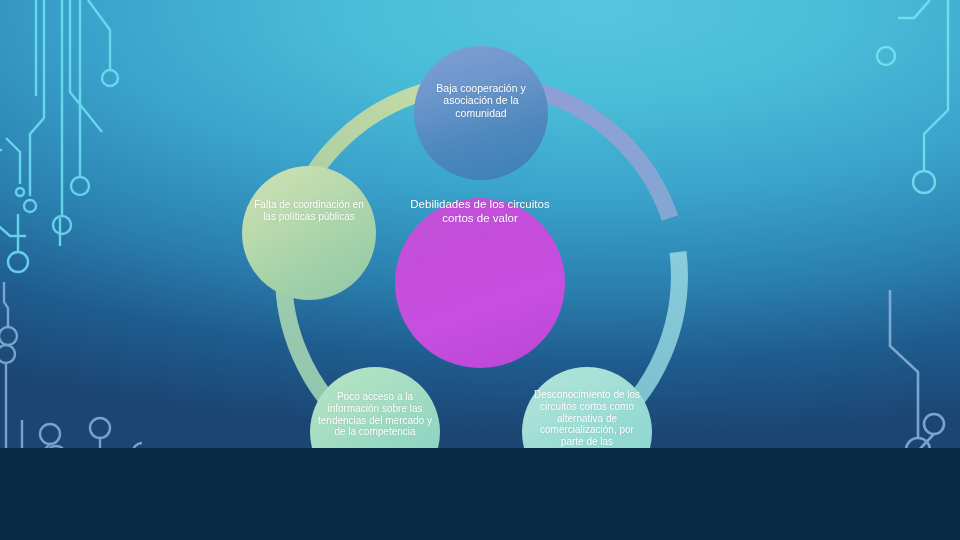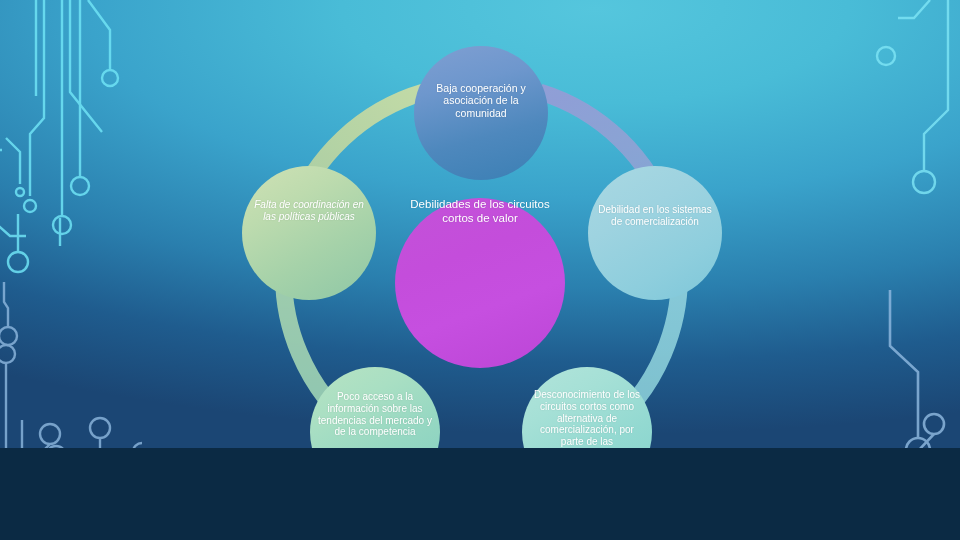--- a/index.html
+++ b/index.html
@@ -79,21 +79,20 @@
   }
 
   
   #node-left {
     left: 242px; top: 166px;
     width: 134px; height: 134px;
     background: linear-gradient(150deg, #cfe1b4 0%, #bddbae 30%, #a6d2a9 62%, #8ec7a6 100%);
     font-size: 10px;
     align-items: flex-start;
     padding-top: 33px;
-    font-style: italic;
   }
 
   
   #node-right {
     left: 588px; top: 166px;
     width: 134px; height: 134px;
     background: linear-gradient(150deg, #a9d8e2 0%, #9ed3e0 35%, #8ecedd 70%, #7ec7d9 100%);
     font-size: 10px;
     align-items: flex-start;
     padding-top: 38px;
@@ -216,23 +215,20 @@
   </svg>
 
   <div class="node" id="node-top">
     <span class="label">Baja cooperación y asociación de la comunidad</span>
   </div>
 
   <div class="node" id="node-left">
     <span class="label">Falta de coordinación en las políticas públicas</span>
   </div>
 
-  <div class="node" id="node-right">
-    <span class="label">Debilidad en los sistemas de comercialización</span>
-  </div>
 
   <div class="node" id="node-bottom-right">
     <span class="label">Desconocimiento de los circuitos cortos como alternativa de comercialización, por parte de las comunidades</span>
   </div>
 
   <div class="node" id="node-bottom-left">
     <span class="label">Poco acceso a la información sobre las tendencias del mercado y de la competencia</span>
   </div>
 
   <div class="node" id="node-center">

